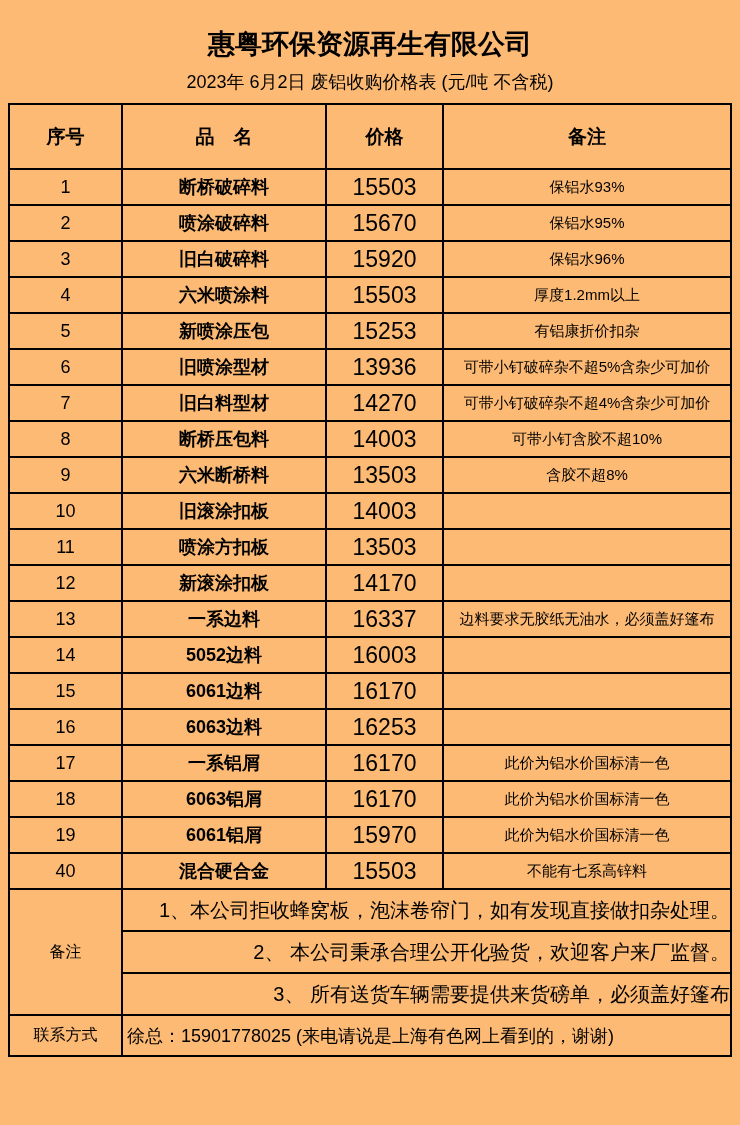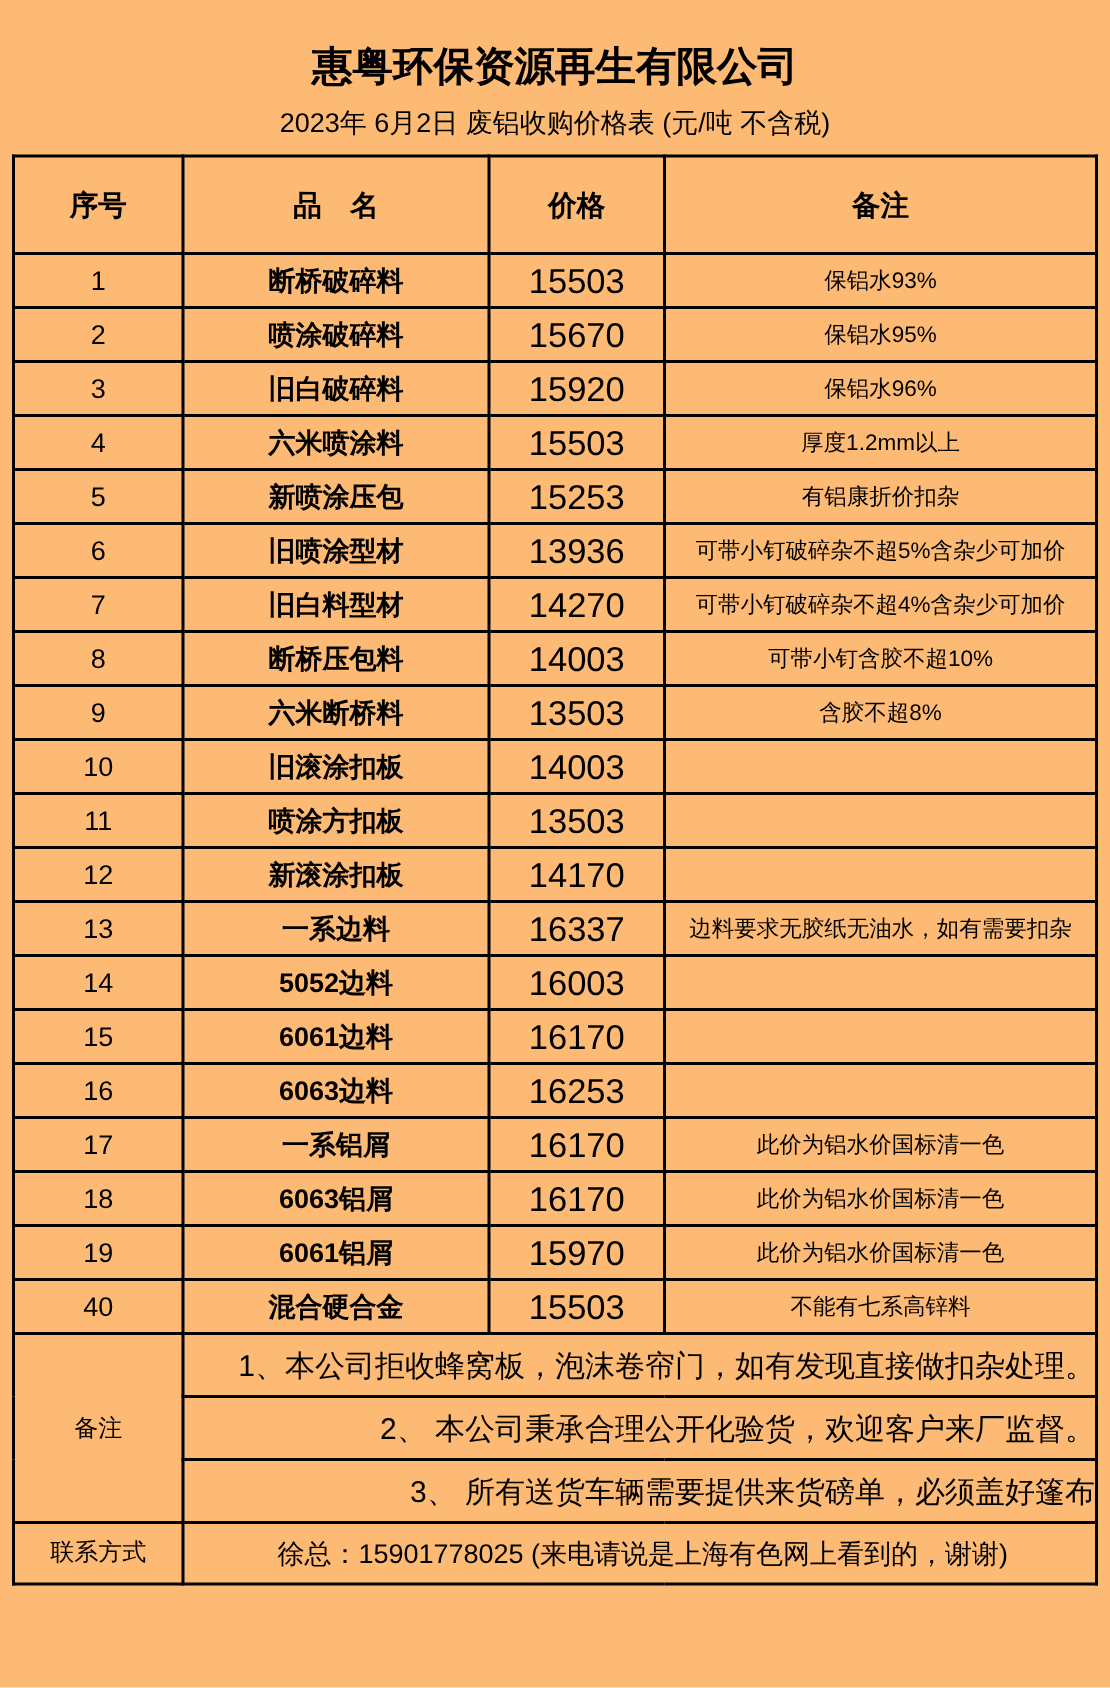--- a/index.html
+++ b/index.html
@@ -55,21 +55,21 @@
   .remark-cell { font-size: 15px; }
   tr.note-row { height: 42px; }
   td.note {
     text-align: right;
     padding-left: 22px;
     font-size: 20px;
   }
   td.side-label { font-size: 16px; }
   tr.contact-row { height: 41px; }
   td.contact {
-    text-align: center;
+    text-align: left;
     padding-left: 4px;
     font-size: 18px;
   }
 </style>
 </head>
 <body>
 
 <div class="page">
   <div class="title">惠粤环保资源再生有限公司</div>
   <div class="subtitle">2023年 6月2日 废铝收购价格表 (元/吨 不含税)</div>
@@ -159,21 +159,21 @@
         <tr>
           <td class="serial-cell">12</td>
           <td class="name-cell">新滚涂扣板</td>
           <td class="price-cell">14170</td>
           <td class="remark-cell"></td>
         </tr>
         <tr>
           <td class="serial-cell">13</td>
           <td class="name-cell">一系边料</td>
           <td class="price-cell">16337</td>
-          <td class="remark-cell">边料要求无胶纸无油水，如有需要扣杂</td>
+          <td class="remark-cell">边料要求无胶纸无油水，必须盖好篷布</td>
         </tr>
         <tr>
           <td class="serial-cell">14</td>
           <td class="name-cell">5052边料</td>
           <td class="price-cell">16003</td>
           <td class="remark-cell"></td>
         </tr>
         <tr>
           <td class="serial-cell">15</td>
           <td class="name-cell">6061边料</td>

